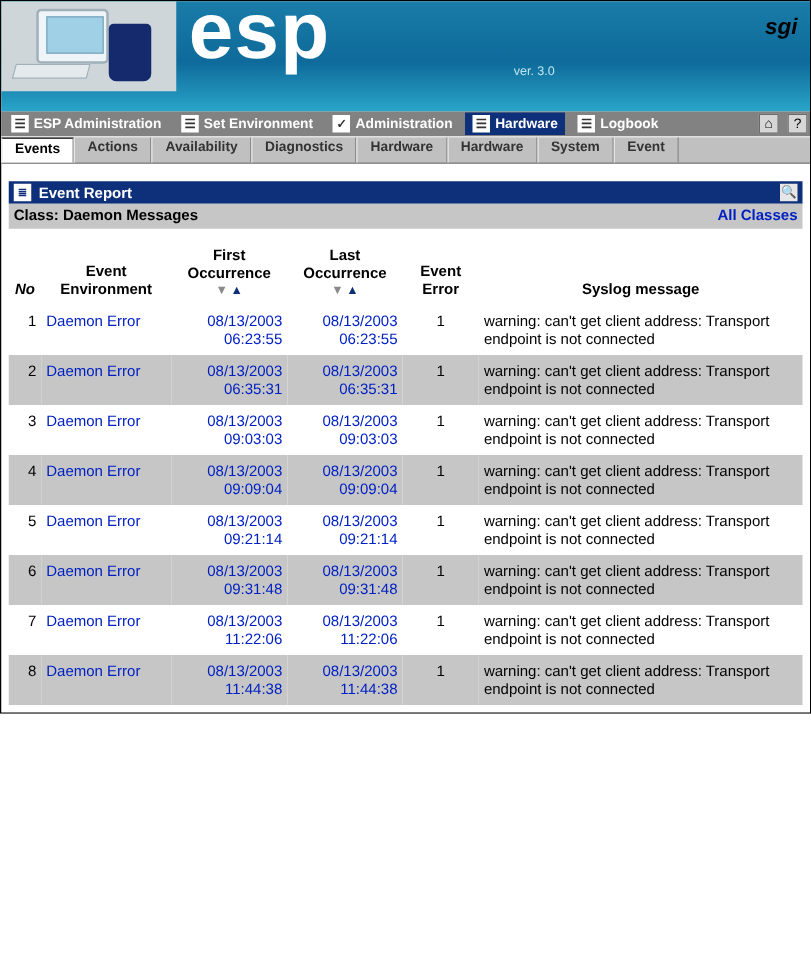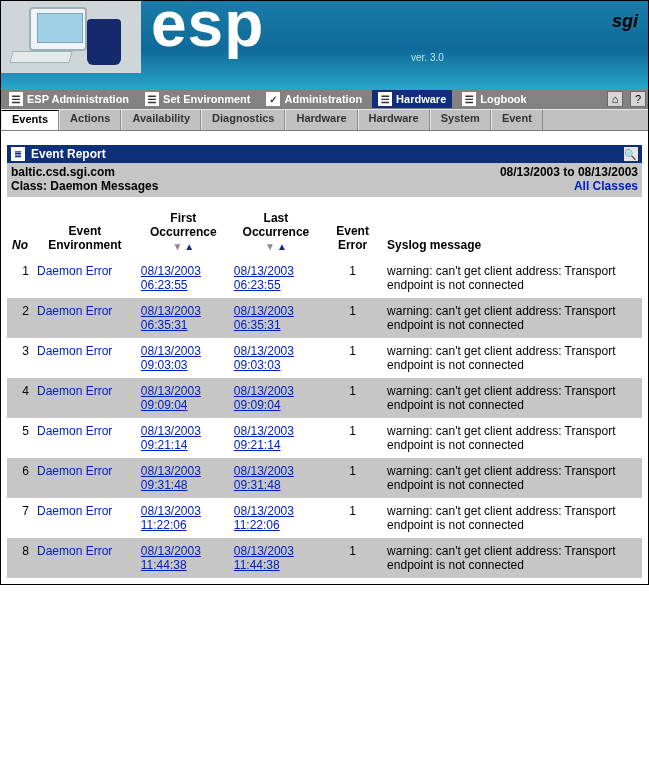--- a/index.html
+++ b/index.html
@@ -30,27 +30,27 @@
   .reportbar .ric span{color:#0e2f7a;font-size:9px;}
   .reportbar .zoom { margin-left:auto; width:14px; height:14px; background:#e6e6e6; display:flex;align-items:center;justify-content:center; cursor:pointer;}
   .reportbar .zoom span{font-size:10px;color:#0e2f7a;}
   .meta { background:#c6c6c6; padding:2px 4px 4px; }
   .metarow { display:flex; font-weight:bold; font-size:12px; }
   .metarow .right { margin-left:auto; }
   .link { color:#0020c2; cursor:pointer; }
   table.events { width:100%; border-collapse:collapse; margin-top:10px; }
   table.events th { font-weight:bold; font-size:12px; padding:4px 4px 6px; vertical-align:bottom; text-align:center;}
   table.events th.no { width:26px;font-style:italic;}
-  table.events th.msg { text-align:left; }
+  table.events th.msg { text-align:center; }
   .sorticons { margin-top:2px; font-size:10px; }
   .sorticons .down{ color:#8a8a8a; margin-right:2px; cursor:pointer;}
   .sorticons .up{ color:#0e2f7a; cursor:pointer;}
   table.events td { padding:6px 4px; vertical-align:top; font-size:12px; }
   table.events td.no { text-align:right; }
-  table.events td.occ { text-align:left; color:#0020c2;text-decoration:underline; }
+  table.events td.occ { text-align:right; color:#0020c2; }
   table.events td.desc { color:#0020c2; }
   table.events td.cnt { text-align:center; }
   tr.even td { background:#c6c6c6; }
 </style>
 </head>
 <body>
 <div class="wrap">
 
 <div class="banner">
   <div class="photo">
@@ -108,24 +108,20 @@
   <div class="reportbar">
     <div class="ric">
           <span>≣</span>
         </div>
     <span>Event Report</span>
     <div class="zoom">
           <span>🔍</span>
         </div>
   </div>
   <div class="meta">
-    <div class="metarow">
-      <span>baltic.csd.sgi.com</span>
-      <span class="right">08/13/2003 to 08/13/2003</span>
-    </div>
     <div class="metarow">
       <span>Class: Daemon Messages</span>
       <span class="right link">All Classes</span>
     </div>
   </div>
 
   <table class="events">
     <thead>
       <tr>
         <th class="no">No</th>

